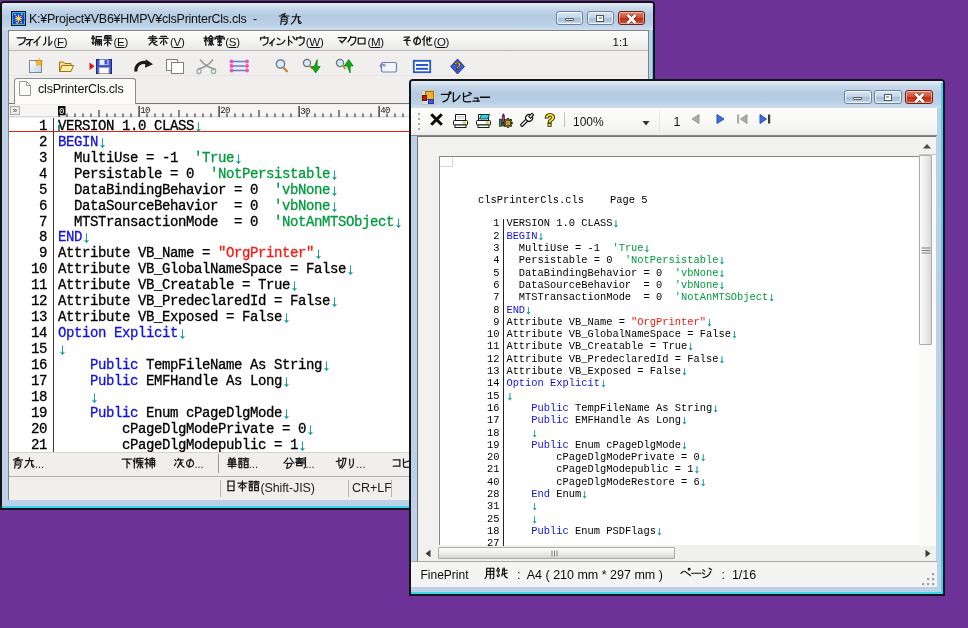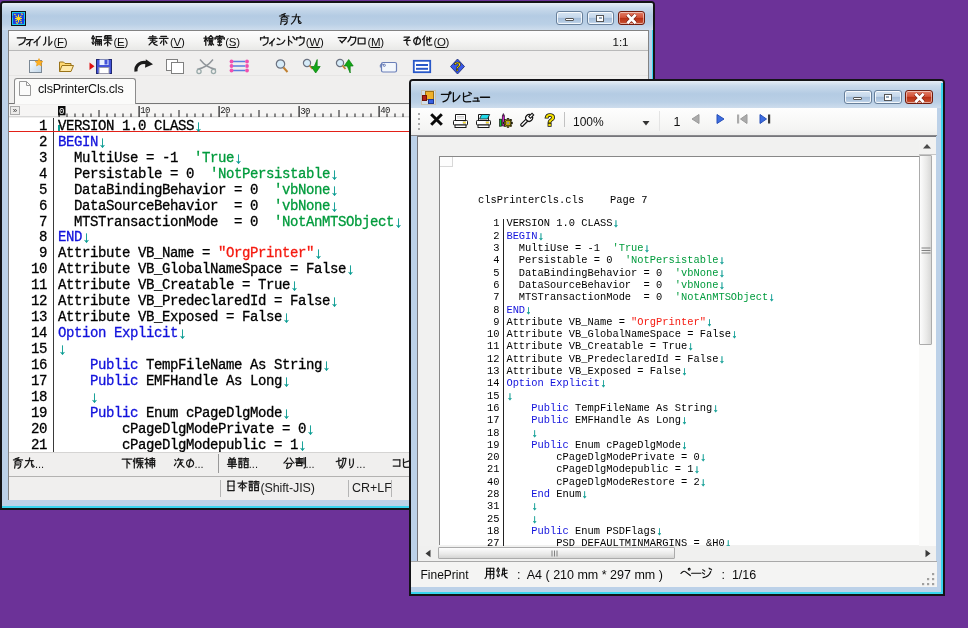--- a/index.html
+++ b/index.html
@@ -22,20 +22,21 @@
 <svg class="abs" style="left:9px;top:7.5px" width="15" height="15" viewBox="0 0 15 15">
 <rect x="0.5" y="0.5" width="14" height="14" fill="#18C8E8" stroke="#101010"></rect>
 <rect x="2" y="2" width="11" height="11" fill="#2248E0" stroke="none"></rect>
 <g stroke="#1838E8" stroke-width="1.7" fill="none">
         <path d="M2.5,3.5 L12.5,11.5 M12.5,3.5 L2.5,11.5 M7.5,2 V13 M2.5,7.5 H12.5 M1.5,5.5 L5,6.5 M13.5,9 L10,8"></path>
       </g>
 <g stroke="#FFE020" stroke-width="1.05" fill="none">
         <path d="M4.5,4.8 L10.5,10.2 M10.5,4.8 L4.5,10.2 M7.5,3.5 V11.5 M4,7.5 H11 M5,11.5 L7,12.5 M9.5,11.8 H11 M10,2.8 L11.8,3.5 M3.2,3.2 L4.6,3.8"></path>
       </g>
 </svg>
+<div class="abs" style="left:27px;top:9px;font-size:12.5px;color:#101010;letter-spacing:-0.26px;white-space:pre;">K:¥Project¥VB6¥HMPV¥clsPrinterCls.cls  - </div>
 <svg style="position:absolute;left:275.5px;top:9.5px;" width="25.8" height="15.5" viewBox="0 0 25.8 15.5" fill="none" stroke="#151515" stroke-linecap="round" stroke-linejoin="round">
       <g transform="translate(0.00,0.00) scale(0.1250)" stroke-width="9.6">
         <path d="M58,4 C48,10 36,14 26,16"></path>
         <path d="M12,24 H88"></path>
         <path d="M50,14 V34"></path>
         <path d="M48,26 L24,42"></path>
         <path d="M52,26 L78,42"></path>
         <path d="M28,50 L22,92"></path>
         <path d="M28,50 H72 C76,74 66,90 50,94"></path>
         <path d="M34,66 H60"></path>
@@ -745,21 +746,21 @@
       <path d="M12,1.5 V10.5 L5.5,6 z" fill="#ABABAB" stroke="#9A9A9A"></path>
     </svg>
 <svg class="abs" style="left:346.5px;top:32px" width="14" height="12" viewBox="0 0 14 12">
       <path d="M2,1.5 V10.5 L8.5,6 z" fill="#3D6DE0" stroke="#2850B8"></path>
       <rect x="10" y="1.5" width="2.2" height="9" fill="#3a3a3a"></rect>
     </svg>
 <div class="abs" style="left:5.5px;top:54.5px;width:519.5px;height:425px;border:1px solid #75757A;background:#F1F1F0;"></div>
 <div class="abs" style="left:27.5px;top:74.5px;width:480px;height:389.5px;background:#fff;border:1px solid #888;border-right:none;border-bottom:none;"></div>
 <div class="abs" style="left:28.5px;top:75.5px;width:13px;height:10px;background:#FDFDFD;border:1px solid #D8D8D8;border-top:none;border-left:none;"></div>
 <div class="abs mono" style="left:67px;top:112.9px;font-size:10.4px;color:#000;white-space:pre;">clsPrinterCls.cls</div>
-<div class="abs mono" style="left:199px;top:112.9px;font-size:10.4px;color:#000;">Page 7</div>
+<div class="abs mono" style="left:199px;top:112.9px;font-size:10.4px;color:#000;">Page 5</div>
 <div class="abs" style="left:0;top:0;width:532px;height:464.5px;overflow:hidden;">
 <div class="abs" style="left:91.8px;top:137.5px;width:1px;height:327px;background:#222;"></div>
 <div class="abs mono" style="right:443.5px;top:136.40px;font-size:10.4px;color:#000;">1</div>
 <div class="abs mono" style="left:95.4px;top:136.40px;font-size:10.4px;white-space:pre;"><span style="color:#000">VERSION 1.0 CLASS</span><span class="ar">↓</span></div>
 <div class="abs mono" style="right:443.5px;top:148.70px;font-size:10.4px;color:#000;">2</div>
 <div class="abs mono" style="left:95.4px;top:148.70px;font-size:10.4px;white-space:pre;"><span style="color:#1212DC">BEGIN</span><span class="ar">↓</span></div>
 <div class="abs mono" style="right:443.5px;top:161.00px;font-size:10.4px;color:#000;">3</div>
 <div class="abs mono" style="left:95.4px;top:161.00px;font-size:10.4px;white-space:pre;"><span style="color:#000">  MultiUse = -1  </span><span style="color:#009B3C">'True</span><span class="ar">↓</span></div>
 <div class="abs mono" style="right:443.5px;top:173.30px;font-size:10.4px;color:#000;">4</div>
 <div class="abs mono" style="left:95.4px;top:173.30px;font-size:10.4px;white-space:pre;"><span style="color:#000">  Persistable = 0  </span><span style="color:#009B3C">'NotPersistable</span><span class="ar">↓</span></div>
@@ -791,31 +792,30 @@
 <div class="abs mono" style="left:95.4px;top:333.20px;font-size:10.4px;white-space:pre;"><span style="color:#000">    </span><span style="color:#1212DC">Public</span><span style="color:#000"> EMFHandle As Long</span><span class="ar">↓</span></div>
 <div class="abs mono" style="right:443.5px;top:345.50px;font-size:10.4px;color:#000;">18</div>
 <div class="abs mono" style="left:95.4px;top:345.50px;font-size:10.4px;white-space:pre;"><span style="color:#000">    </span><span class="ar">↓</span></div>
 <div class="abs mono" style="right:443.5px;top:357.80px;font-size:10.4px;color:#000;">19</div>
 <div class="abs mono" style="left:95.4px;top:357.80px;font-size:10.4px;white-space:pre;"><span style="color:#000">    </span><span style="color:#1212DC">Public</span><span style="color:#000"> Enum cPageDlgMode</span><span class="ar">↓</span></div>
 <div class="abs mono" style="right:443.5px;top:370.10px;font-size:10.4px;color:#000;">20</div>
 <div class="abs mono" style="left:95.4px;top:370.10px;font-size:10.4px;white-space:pre;"><span style="color:#000">        cPageDlgModePrivate = 0</span><span class="ar">↓</span></div>
 <div class="abs mono" style="right:443.5px;top:382.40px;font-size:10.4px;color:#000;">21</div>
 <div class="abs mono" style="left:95.4px;top:382.40px;font-size:10.4px;white-space:pre;"><span style="color:#000">        cPageDlgModepublic = 1</span><span class="ar">↓</span></div>
 <div class="abs mono" style="right:443.5px;top:394.70px;font-size:10.4px;color:#000;">40</div>
-<div class="abs mono" style="left:95.4px;top:394.70px;font-size:10.4px;white-space:pre;"><span style="color:#000">        cPageDlgModeRestore = 2</span><span class="ar">↓</span></div>
+<div class="abs mono" style="left:95.4px;top:394.70px;font-size:10.4px;white-space:pre;"><span style="color:#000">        cPageDlgModeRestore = 6</span><span class="ar">↓</span></div>
 <div class="abs mono" style="right:443.5px;top:407.00px;font-size:10.4px;color:#000;">28</div>
 <div class="abs mono" style="left:95.4px;top:407.00px;font-size:10.4px;white-space:pre;"><span style="color:#000">    </span><span style="color:#1212DC">End</span><span style="color:#000"> Enum</span><span class="ar">↓</span></div>
 <div class="abs mono" style="right:443.5px;top:419.30px;font-size:10.4px;color:#000;">31</div>
 <div class="abs mono" style="left:95.4px;top:419.30px;font-size:10.4px;white-space:pre;"><span style="color:#000">    </span><span class="ar">↓</span></div>
 <div class="abs mono" style="right:443.5px;top:431.60px;font-size:10.4px;color:#000;">25</div>
 <div class="abs mono" style="left:95.4px;top:431.60px;font-size:10.4px;white-space:pre;"><span style="color:#000">    </span><span class="ar">↓</span></div>
 <div class="abs mono" style="right:443.5px;top:443.90px;font-size:10.4px;color:#000;">18</div>
 <div class="abs mono" style="left:95.4px;top:443.90px;font-size:10.4px;white-space:pre;"><span style="color:#000">    </span><span style="color:#1212DC">Public</span><span style="color:#000"> Enum PSDFlags</span><span class="ar">↓</span></div>
 <div class="abs mono" style="right:443.5px;top:456.20px;font-size:10.4px;color:#000;">27</div>
-<div class="abs mono" style="left:95.4px;top:456.20px;font-size:10.4px;white-space:pre;"><span style="color:#000">        PSD_DEFAULTMINMARGINS = &amp;H0</span><span class="ar">↓</span></div>
 </div>
 <div class="abs" style="left:507.5px;top:55.5px;width:17.5px;height:423.5px;background:#FAFAF9;"></div>
 <div class="abs" style="left:507.5px;top:55.5px;width:17.5px;height:18px;background:#F2F2F1;border-bottom:1px solid #C5C5C5;"></div>
 <svg class="abs" style="left:511px;top:61.5px" width="10" height="7" viewBox="0 0 10 7">
       <path d="M1,5.5 L5,1 L9,5.5 z" fill="#4a4a4a"></path>
     </svg>
 <div class="abs" style="left:507.8px;top:73.7px;width:13.5px;height:190.5px;background:linear-gradient(90deg,#FDFDFD,#E9E9E8 60%,#D8D8D7);border:1px solid #ABABAB;border-radius:1px;"></div>
 <svg class="abs" style="left:510px;top:165.5px" width="10" height="8" viewBox="0 0 10 8">
       <g stroke="#808080" stroke-width="1">
         <path d="M0.5,1 H9.5 M0.5,3.5 H9.5 M0.5,6 H9.5"></path>

